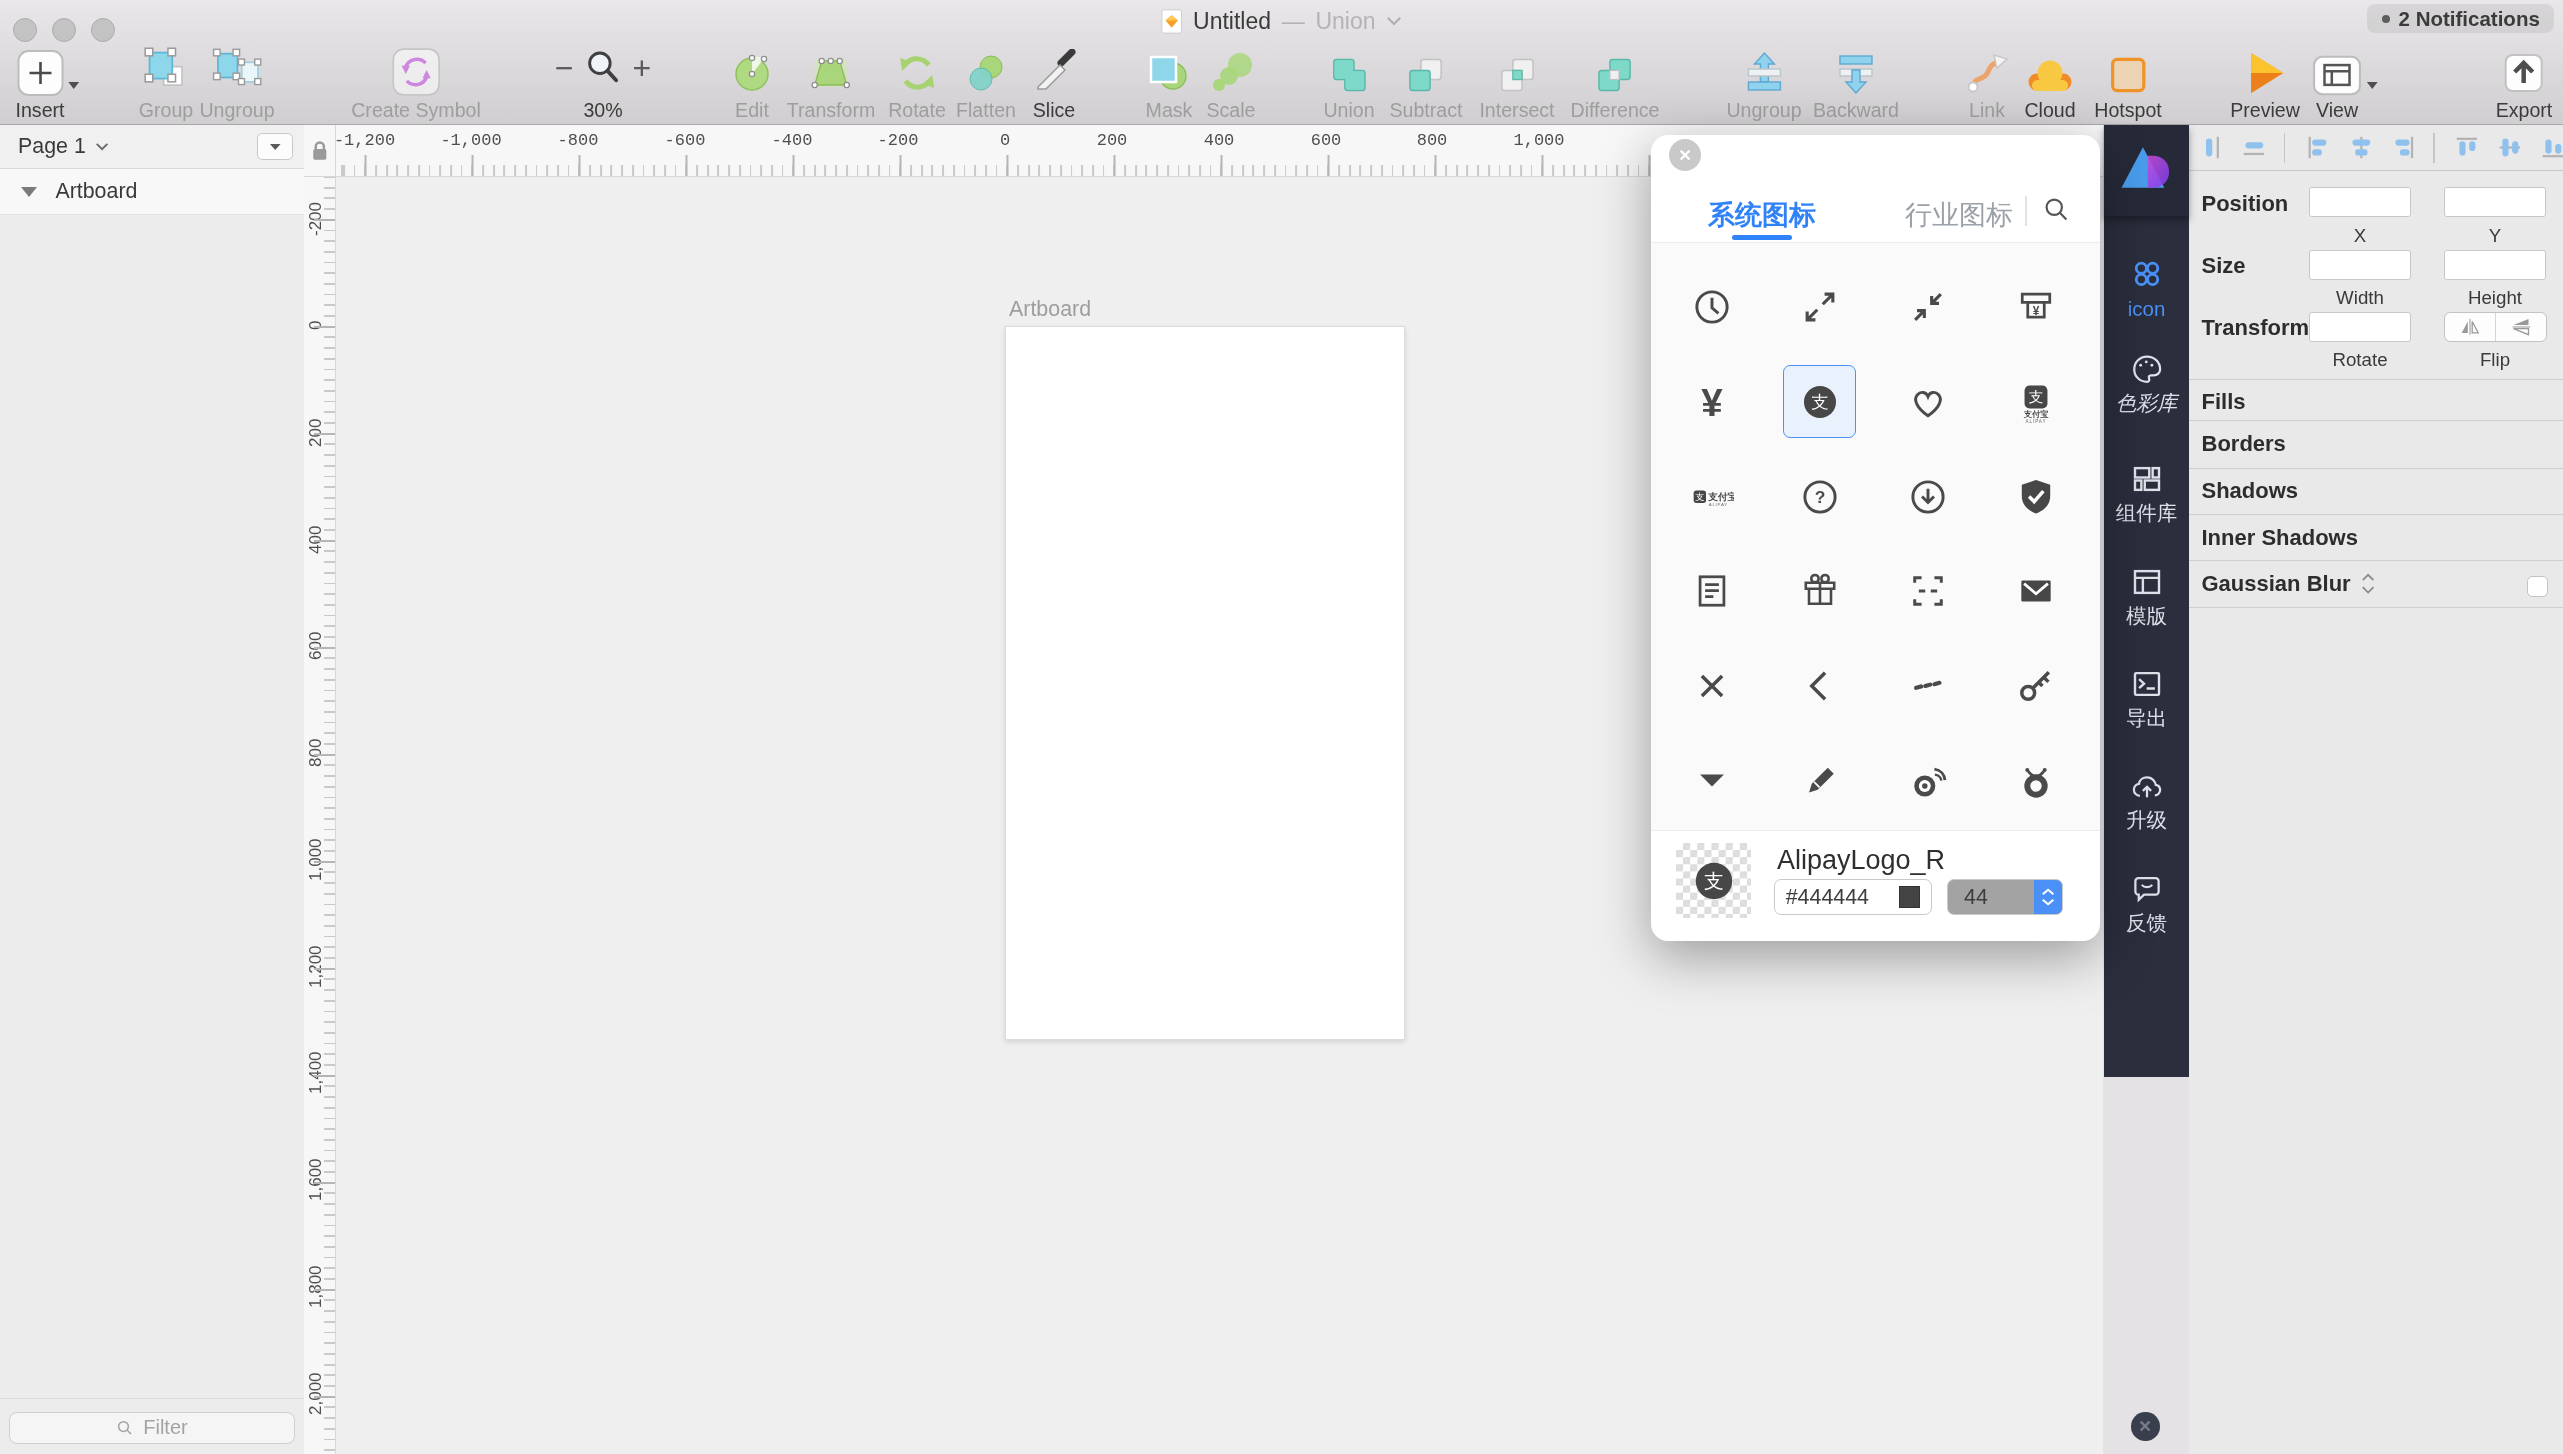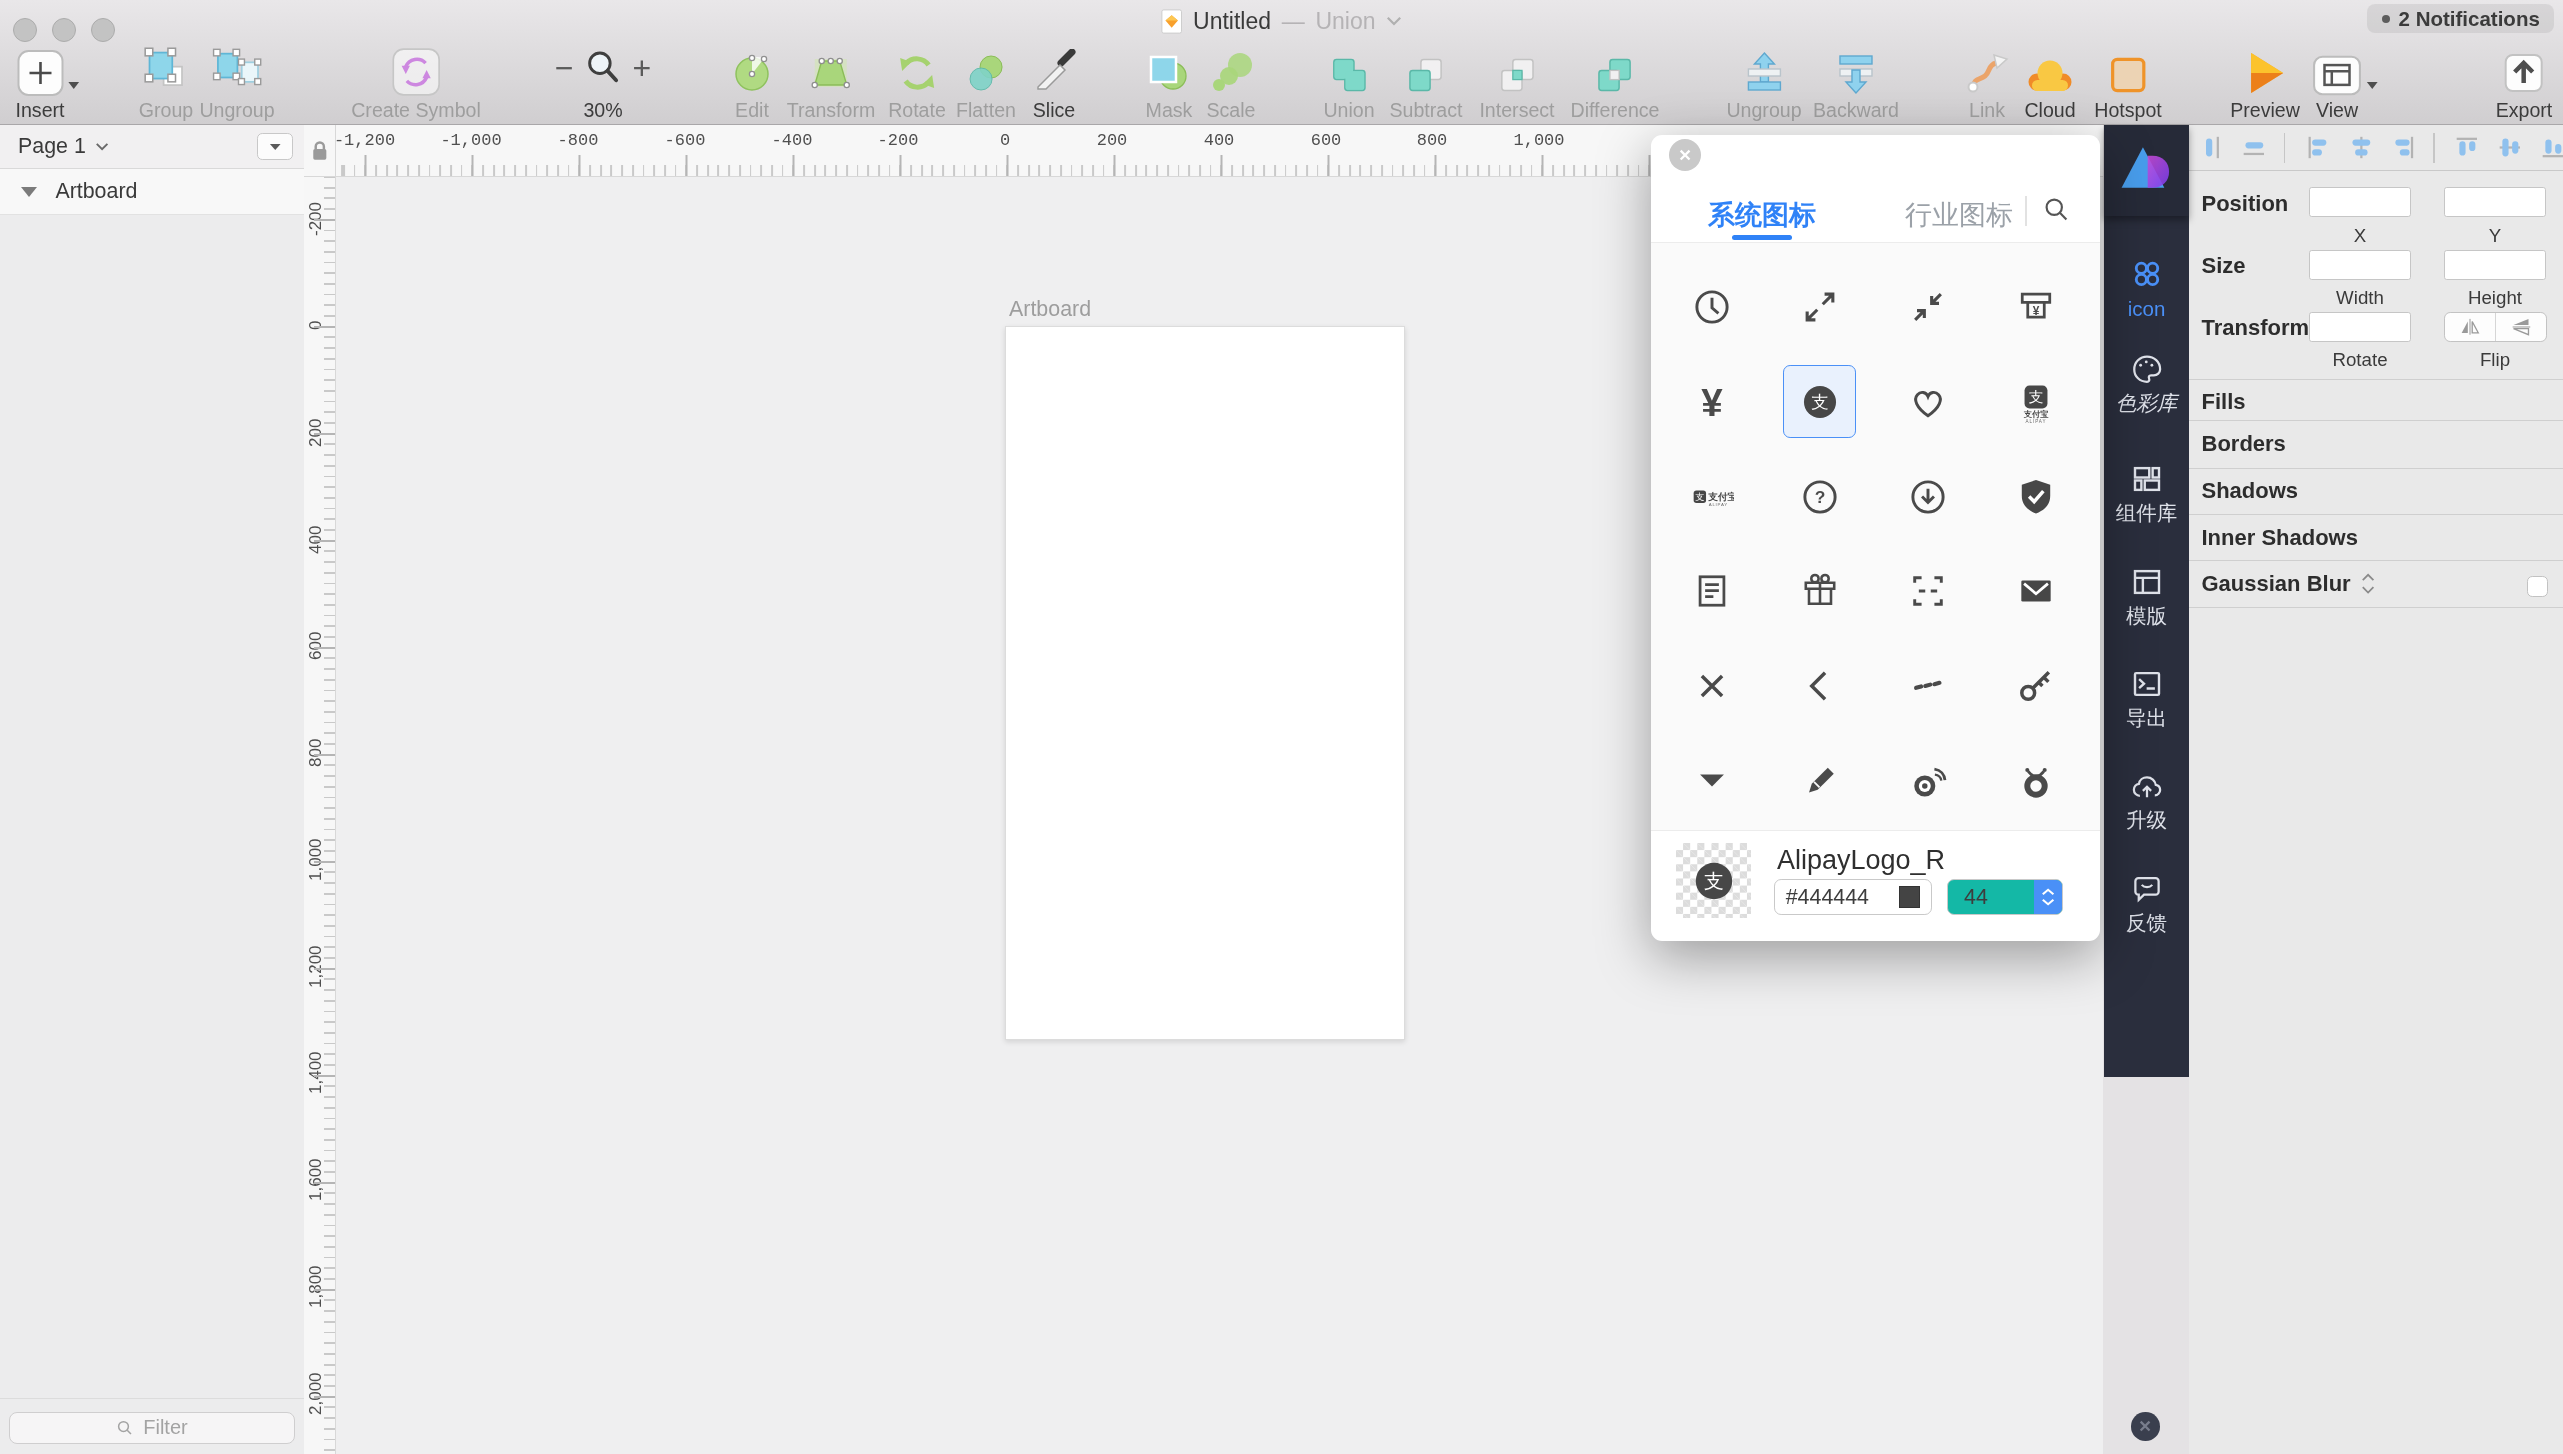--- a/index.html
+++ b/index.html
@@ -70,21 +70,21 @@
   .vruler::after{content:"";position:absolute;top:0;bottom:0;right:0;width:21.4px;
     background:repeating-linear-gradient(to bottom,#b5b5b5 0 1.8px,transparent 1.8px 107px);background-position-y:43px;}
   .vlab{position:absolute;left:0;width:23px;height:71px;writing-mode:vertical-rl;transform:rotate(180deg);
     font-size:17px;color:#4f4f4f;display:flex;align-items:center;justify-content:center;}
   .canvas{position:absolute;left:336px;top:176px;width:1767px;height:1278px;background:#efeff0;overflow:hidden;z-index:1;}
   .abLabel{position:absolute;left:673px;top:121px;font-size:21.4px;color:#9d9d9d;}
   .artboard{position:absolute;left:669px;top:150px;width:400px;height:714px;background:#ffffff;
     border:0.9px solid #dcdcdc;box-shadow:0 1.8px 5.3px rgba(0,0,0,0.12);}
 
   
-  .panel{position:absolute;left:1651px;top:135px;width:449px;height:806px;background:#fff;border-radius:11px;
+  .panel{position:absolute;left:1651px;top:135px;width:449px;height:806px;background:#fff;border-radius:17px;
     box-shadow:0 16px 53px rgba(0,0,0,0.35);z-index:60;}
   .pclose{position:absolute;left:18px;top:3.6px;width:32px;height:32px;border-radius:50%;background:#c9c9c9;
     display:flex;align-items:center;justify-content:center;}
   .ptabs{position:absolute;left:57px;top:52px;display:flex;gap:89px;height:55px;}
   .ptab{font-size:27px;color:#9ba1a8;position:relative;display:flex;align-items:center;}
   .ptab.active{color:var(--accent);font-weight:bold;}
   .ptab.active::after{content:"";position:absolute;left:22%;right:22%;bottom:1.8px;height:5.3px;border-radius:2.7px;background:var(--accent);}
   .pdivider{position:absolute;left:374px;top:61px;width:1.8px;height:30px;background:#e2e2e2;}
   .psearch{position:absolute;right:30px;top:61px;}
   .ptabline{position:absolute;left:0;top:107px;width:100%;height:0.9px;background:#ececec;}
@@ -98,21 +98,21 @@
     background-image:linear-gradient(45deg,#dcdcdc 25%,transparent 25%,transparent 75%,#dcdcdc 75%),
       linear-gradient(45deg,#dcdcdc 25%,transparent 25%,transparent 75%,#dcdcdc 75%);
     background-size:14.2px 14.2px;background-position:0 0,7.1px 7.1px;background-color:#fff;
     display:flex;align-items:center;justify-content:center;}
   .dtitle{position:absolute;left:126px;top:710px;font-size:27px;color:#2f2f2f;}
   .cfield{position:absolute;left:123px;top:744px;width:158px;height:36px;border:0.9px solid #c9c9c9;border-radius:7.1px;
     background:#fff;display:flex;align-items:center;padding:0 10.7px;}
   .cfield .cval{font-size:21.4px;color:#3d3d3d;}
   .cswatch{margin-left:auto;width:21.4px;height:21.4px;background:#444444;border:0.9px solid #333;}
   .sfield{position:absolute;left:296px;top:744px;width:116px;height:36px;border:0.9px solid #c9c9c9;border-radius:7.1px;
-    background:#14b8a6;display:flex;align-items:center;overflow:hidden;}
+    background:#a3a3a3;display:flex;align-items:center;overflow:hidden;}
   .sfield .sval{font-size:21.4px;color:#3d3d3d;padding-left:16px;}
   .stepper{margin-left:auto;width:28.5px;height:36px;background:var(--blue);display:flex;flex-direction:column;
     align-items:center;justify-content:center;gap:2.7px;}
 
   
   .dock{position:absolute;left:2104px;top:125px;width:85px;height:952px;background:var(--dockbg);z-index:55;}
   .docktop{position:absolute;left:0;top:0;width:100%;height:91px;background:#262a38;box-shadow:0 3.6px 7.1px rgba(0,0,0,.35);}
   .dlogo{position:absolute;left:14.2px;top:14.2px;}
   .ditem{position:absolute;left:0;width:100%;display:flex;flex-direction:column;align-items:center;gap:6.2px;}
   .dicon{width:36px;height:36px;color:#dfe2ea;}

